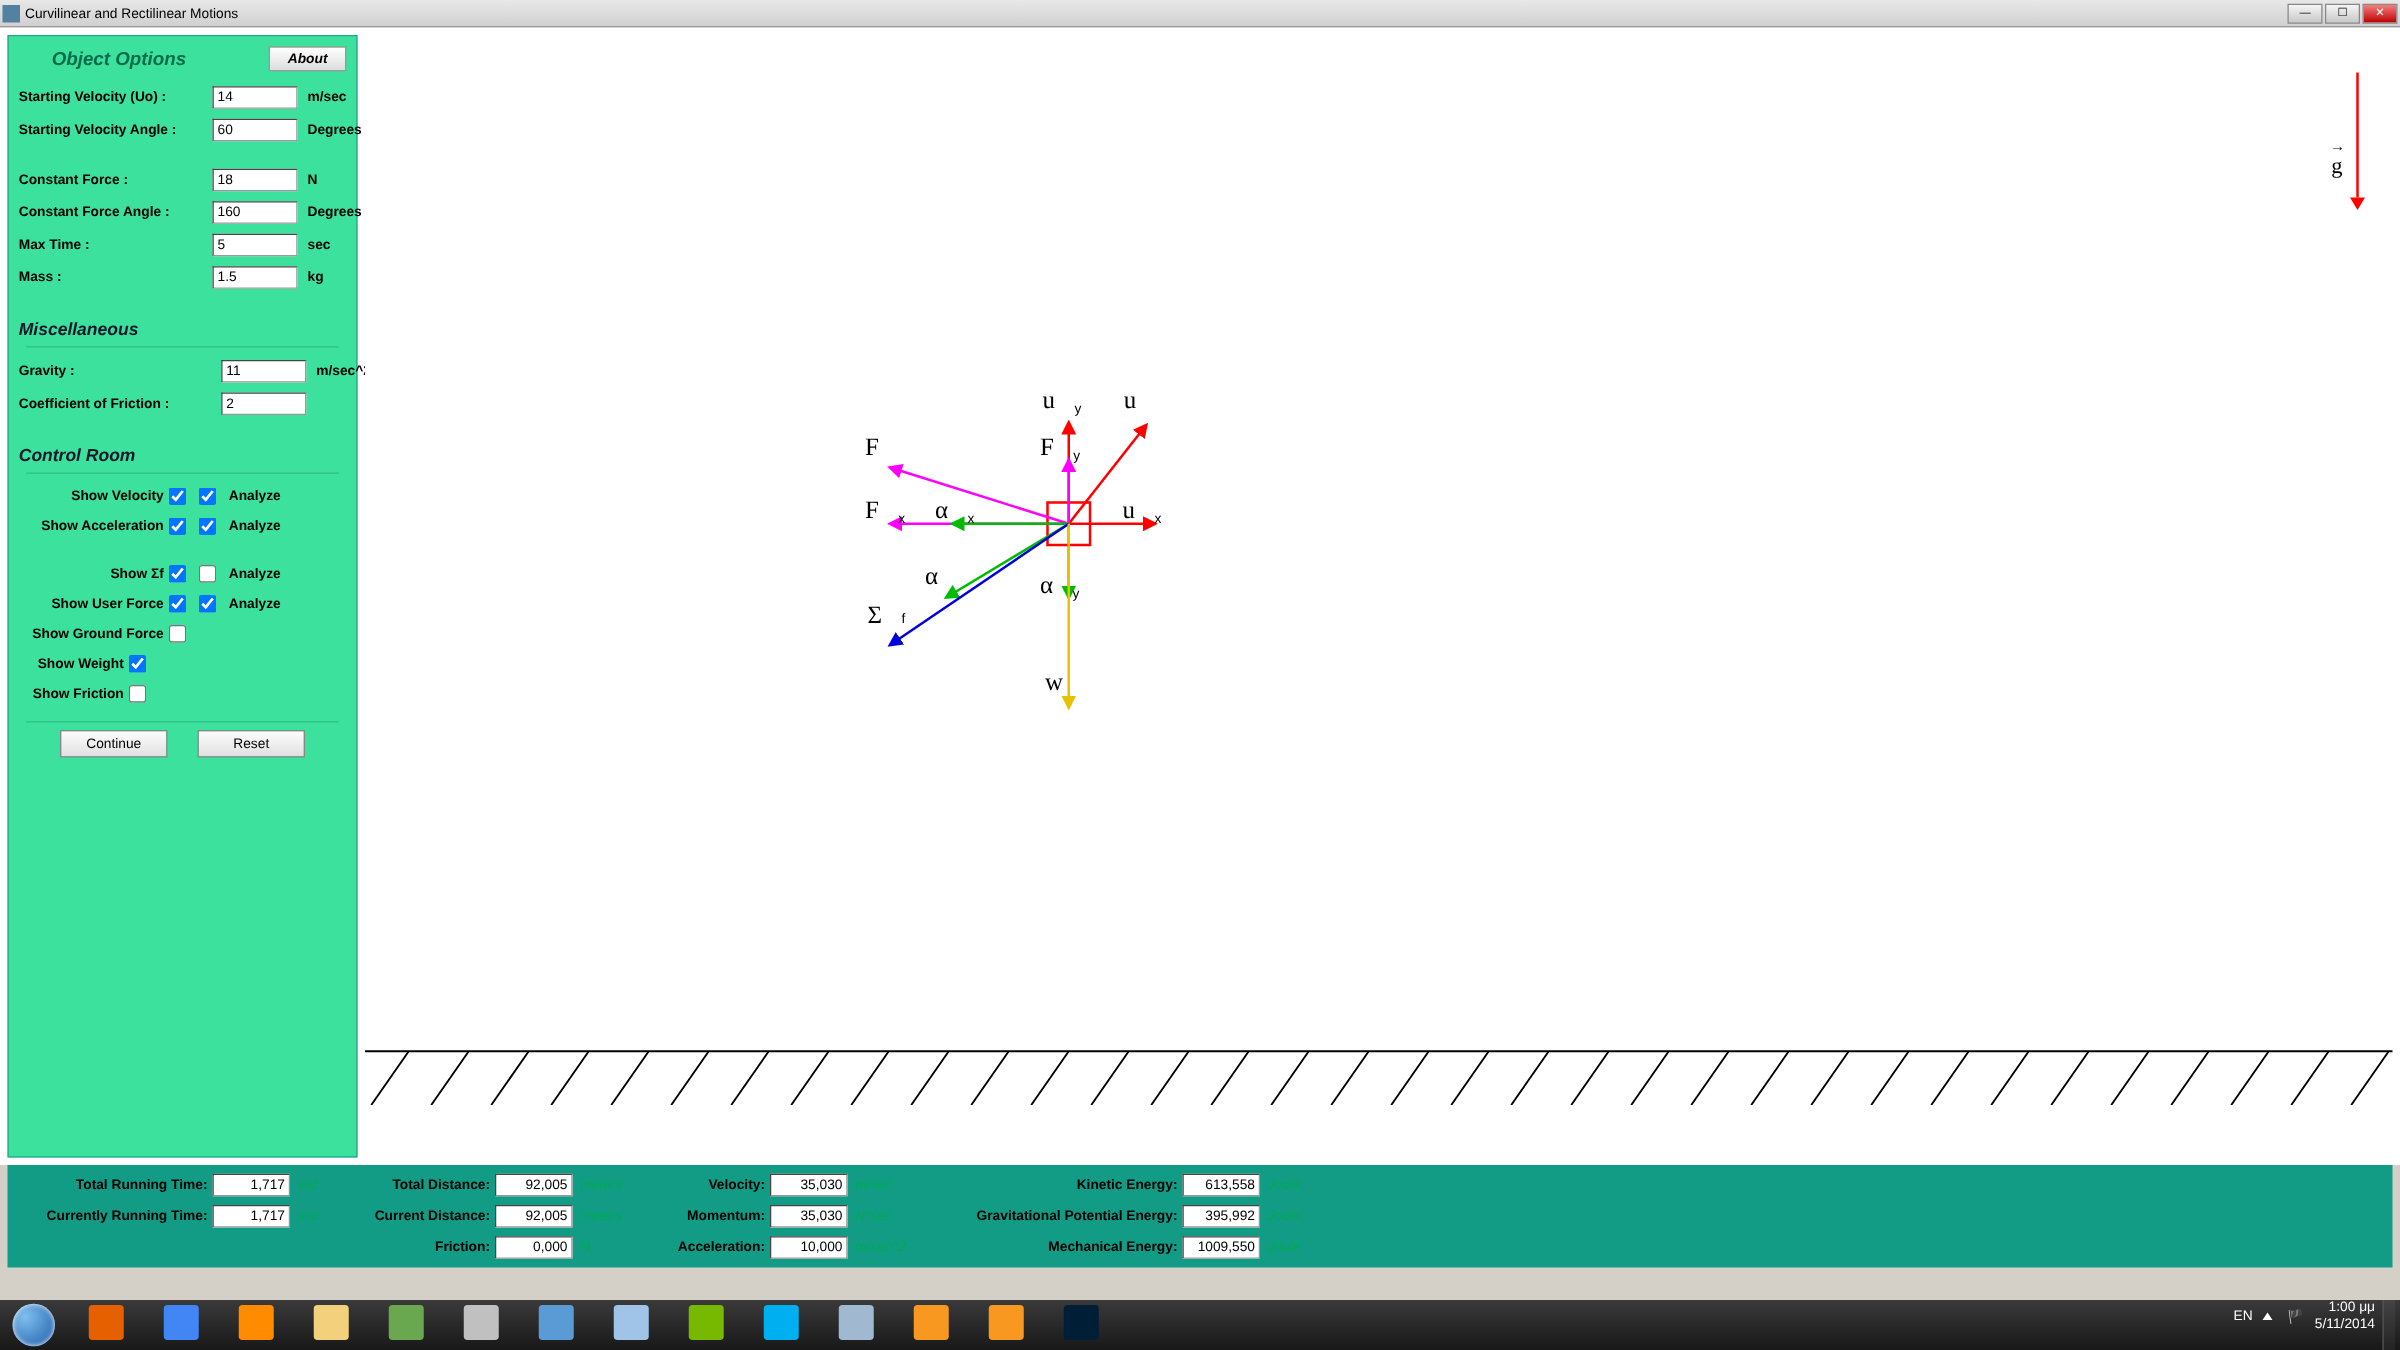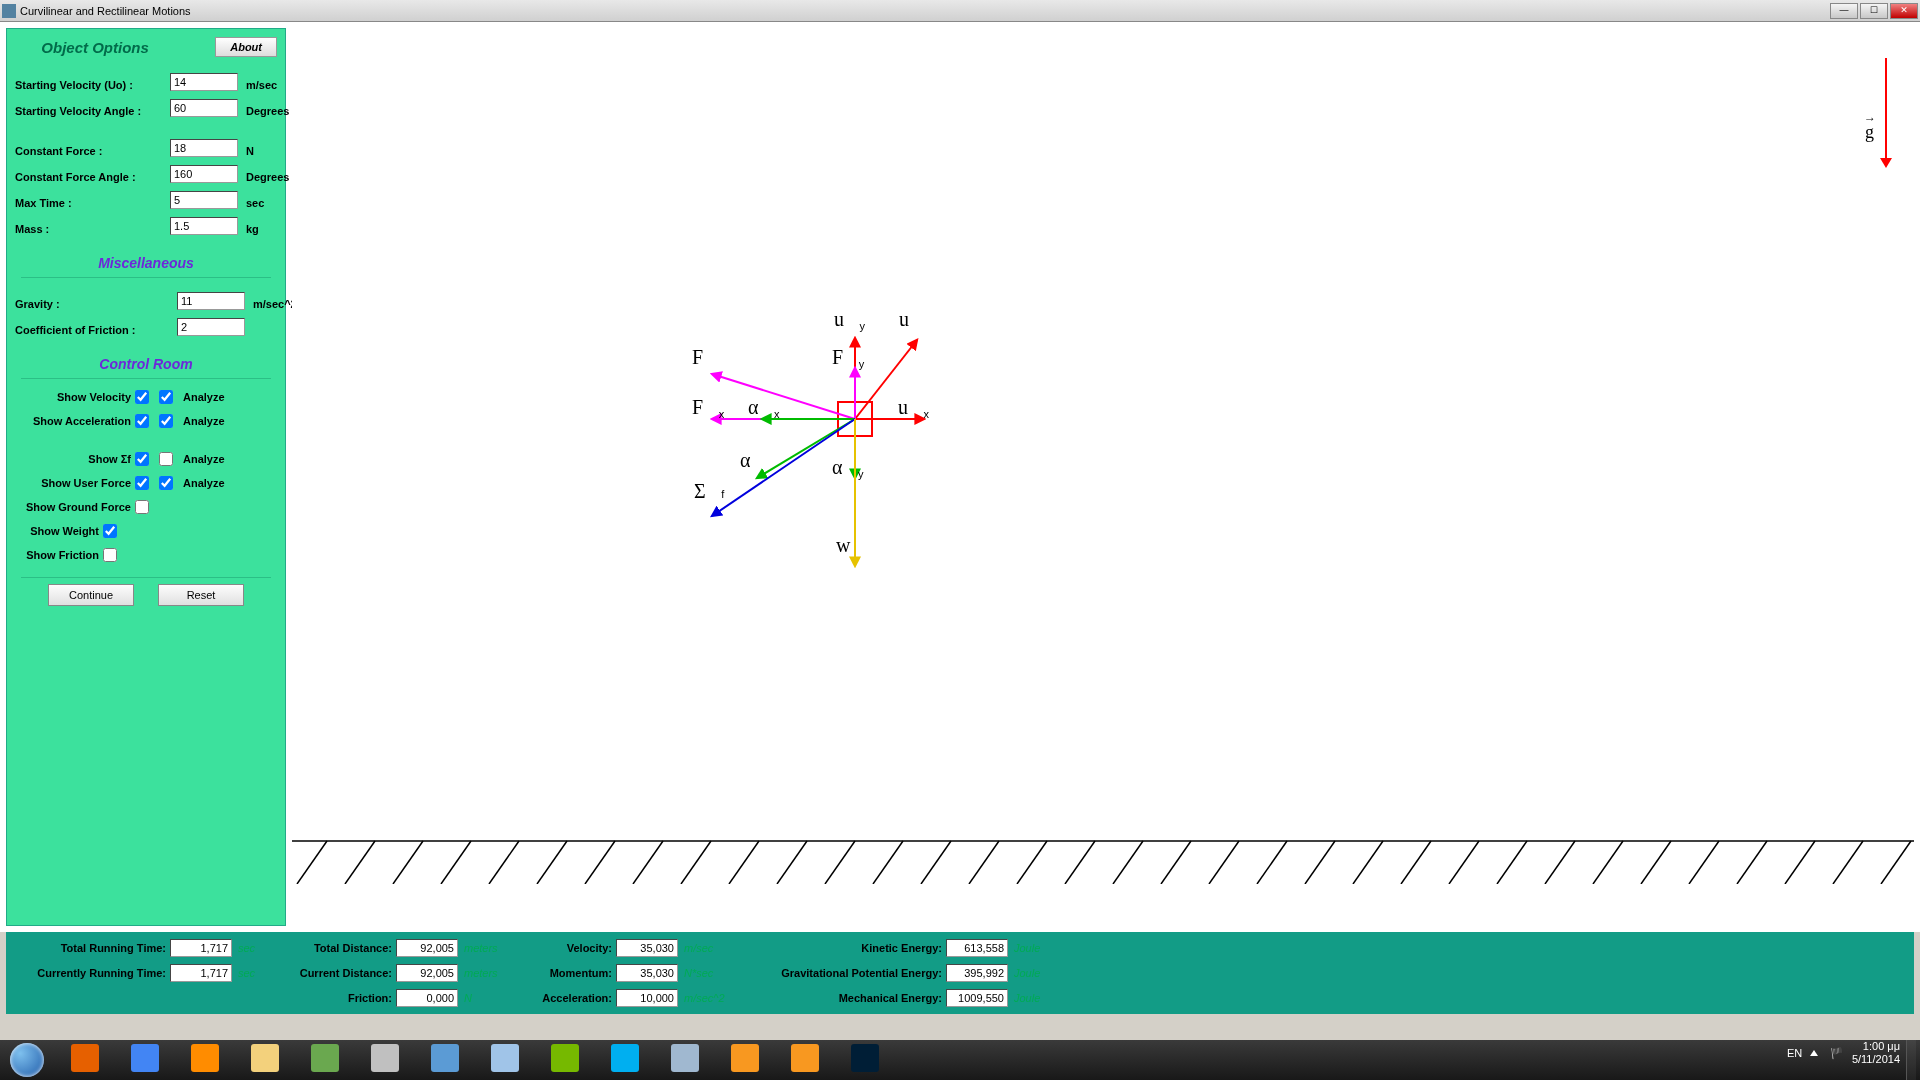--- a/index.html
+++ b/index.html
@@ -12,27 +12,27 @@
 .titlebar .win-btn { width: 28px; height: 16px; background: linear-gradient(#f5f5f5,#c8c8c8); border: 1px solid #888; text-align:center; font-size:9px; line-height:13px; cursor:pointer;}
 .titlebar .win-btn.close { background: linear-gradient(#f08080,#c00000); color:#fff;}
 
 .main-row { display: flex; height: 910px; background: #fff; padding: 6px; gap: 6px; }
 
 .left-panel { width: 280px; background: #3ce19d; border: 1px solid #2a8; padding: 6px 8px; display:flex; flex-direction:column; }
 .panel-header { display:flex; align-items:center; gap:6px; padding: 2px 0 8px; }
 .panel-header .sect-title { flex:1; text-align:center; font-style: italic; font-weight: bold; color:#026b4a; font-size:15px; }
 .about-btn { background: linear-gradient(#fff,#ddd); border: 1px solid #999; padding: 3px 14px; font-style: italic; font-weight:bold; cursor:pointer;margin-left:34px;}
 
-.form-row { display:flex; align-items:flex-end; height: 26px; }
+.form-row { display:flex; align-items:center; height: 26px; }
 .form-row label { flex: 0 0 155px; color:#000; font-weight:bold; font-size:11px;}
 .form-row input { width: 68px; height: 18px; border: 1px inset #999; padding: 1px 3px; background:#fff;}
 .form-row .unit { margin-left: 8px; font-weight:bold; }
 .gap { height: 14px; }
 
-.section-title { text-align:center; font-style:italic; font-weight:bold; color:#6d28d9; font-size:14px; padding: 6px 0 4px;}
+.section-title { text-align:left; font-style:italic; font-weight:bold; color:#0f172a; font-size:14px; padding: 6px 0 4px;}
 .hr { border-top: 1px solid #2bbf86; margin: 2px 6px 6px; }
 
 .chk-row { display:flex; align-items:center; height:24px; }
 .chk-row label.lbl { flex: 0 0 120px; text-align:right; color:#000; font-weight:bold; padding-right:4px;}
 .chk-row input[type=checkbox]{ width:14px; height:14px; margin-right:10px;}
 .chk-row .an-lbl { font-weight:bold; }
 
 .btn-row { display:flex; justify-content:center; gap: 24px; padding: 8px 0; }
 .sim-btn { width: 86px; height: 22px; background: linear-gradient(#fdfdfd,#e0e0e0); border: 1px solid #888; cursor:pointer; font-size:11px;}
 .sim-btn:disabled { color:#888; }

